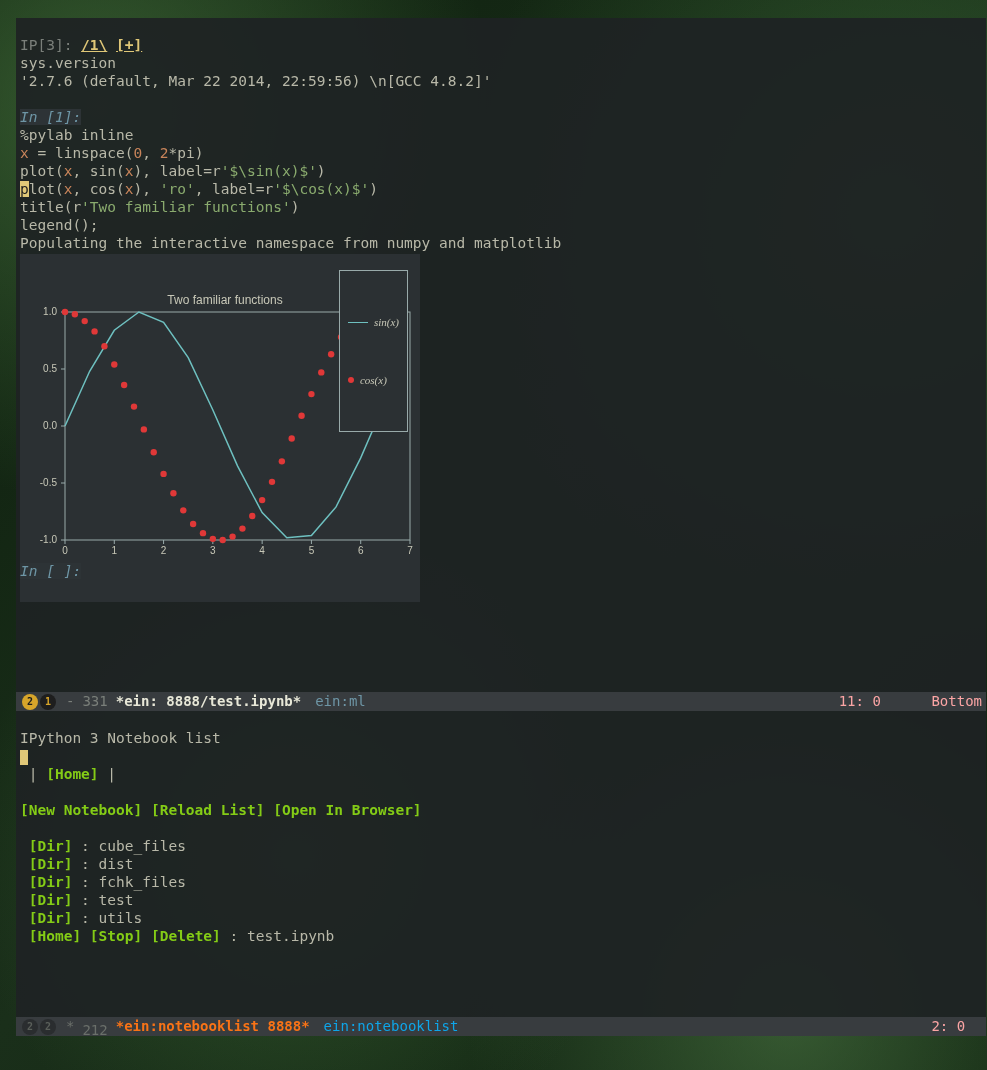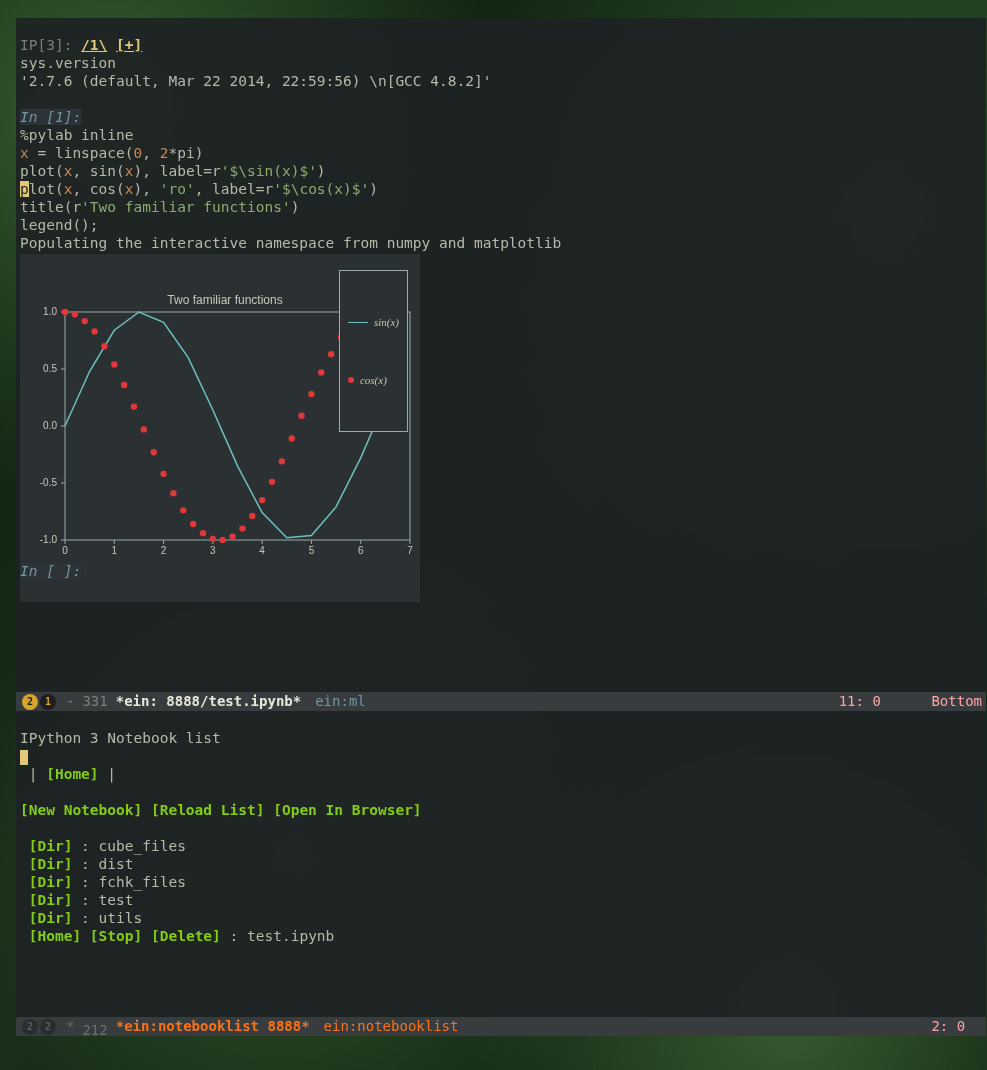--- a/index.html
+++ b/index.html
@@ -245,19 +245,19 @@
   <div class="modeline">
     <span class="badges">
       <span class="badge badge-dim">2</span>
       <span class="badge badge-dim">2</span>
     </span>
     <span style="margin:0 8px;color:#6a6f6a;">*</span>
     <span style="color:#6a6f6a;margin-top:8px;">212</span>
     <span style="width:8px;"></span>
     <span class="mode-title" style="color:#f97316;">*ein:notebooklist 8888*</span>
     <span style="width:14px;"></span>
-    <span style="color:#f97316;text-align:right;">ein:notebooklist</span>
+    <span style="color:#0ea5e9;text-align:right;">ein:notebooklist</span>
     <span class="mode-right">
       <span>2: 0</span>&nbsp;&nbsp;
     </span>
   </div>
 
 </div>
 
 </body></html>

